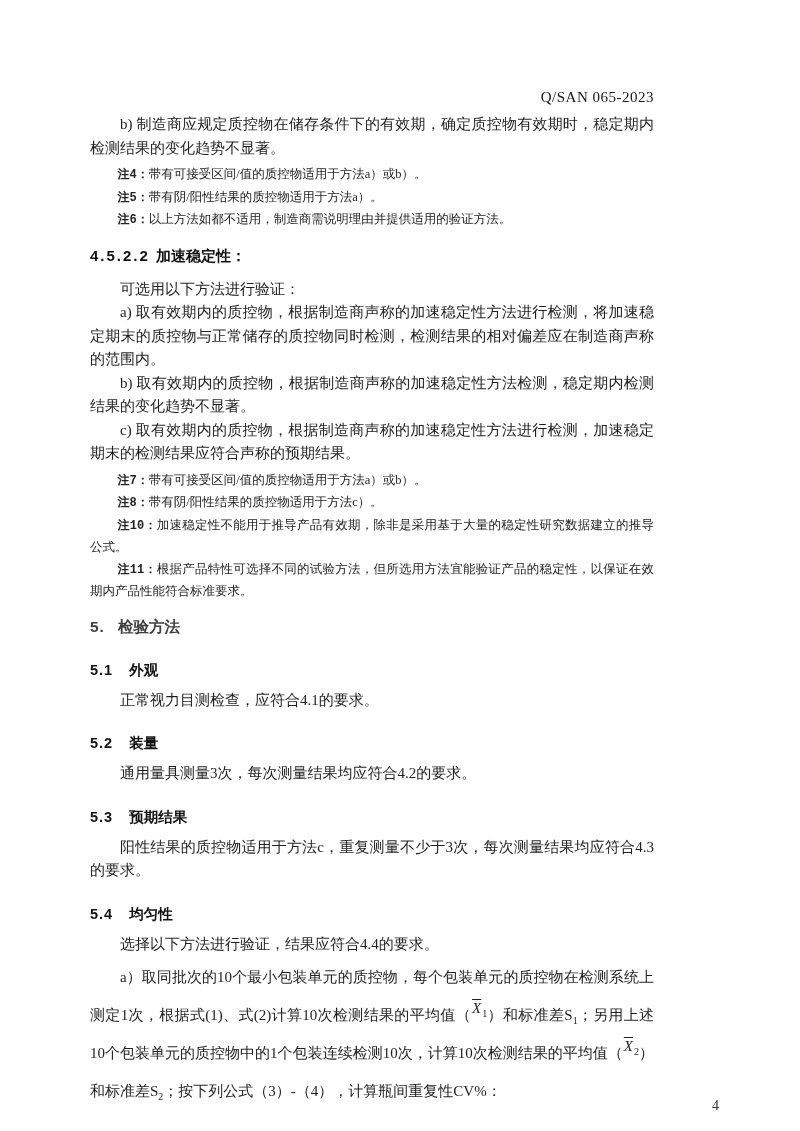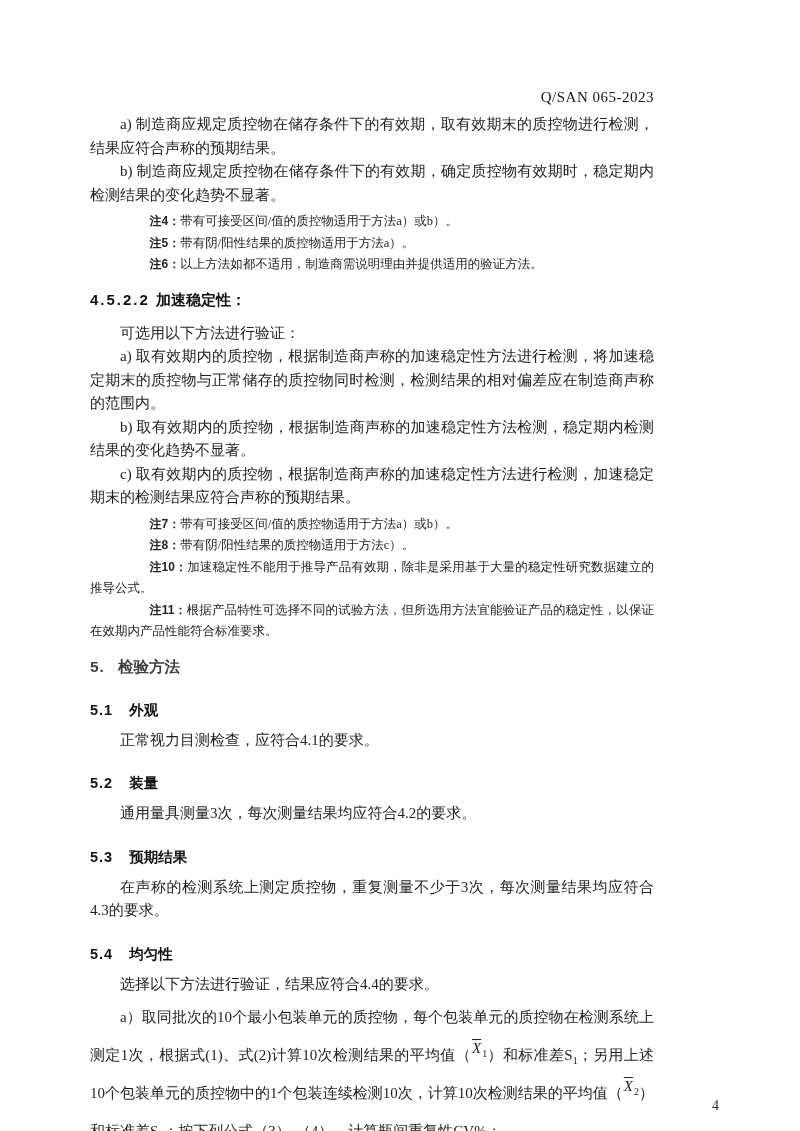--- a/index.html
+++ b/index.html
@@ -33,24 +33,23 @@
     color: #1e1e1e;
   }
   .note {
     font-size: 12.5px;
     line-height: 21.5px;
     text-indent: 2.2em;
     text-align: justify;
     color: #222;
   }
   .note .note-label {
-    font-family: Liberation Sans, sans-serif;
+    font-family: Liberation Mono, monospace;
     font-weight: bold;
     font-size: 12px;
-    margin-left: 32px;
   }
   .notes-block { margin-top: 4px; }
   h2.sub-heading {
     font-family: "Liberation Sans", "DejaVu Sans", sans-serif;
     font-size: 15px;
     font-weight: bold;
     margin: 13px 0 11px;
     line-height: 22px;
     color: #111;
   }
@@ -105,21 +104,20 @@
     color: #333;
   }
 </style>
 </head>
 <body>
 
 <div class="page">
 
   <div class="doc-code">Q/SAN 065-2023</div>
 
-  <p class="body-para">a) 制造商应规定质控物在储存条件下的有效期，取有效期末的质控物进行检测，结果应符合声称的预期结果。</p>
   <p class="body-para">b) 制造商应规定质控物在储存条件下的有效期，确定质控物有效期时，稳定期内检测结果的变化趋势不显著。</p>
 
   <div class="notes-block">
     <p class="note"><span class="note-label">注4：</span><span>带有可接受区间/值的质控物适用于方法a）或b）。</span></p>
     <p class="note"><span class="note-label">注5：</span><span>带有阴/阳性结果的质控物适用于方法a）。</span></p>
     <p class="note"><span class="note-label">注6：</span><span>以上方法如都不适用，制造商需说明理由并提供适用的验证方法。</span></p>
   </div>
 
   <h2 class="sub-heading"><span class="h-num">4.5.2.2</span><span>加速稳定性：</span></h2>
 
@@ -138,21 +136,21 @@
   <div class="sec5">
     <h1 class="sec-heading"><span class="h-num">5.</span><span>检验方法</span></h1>
 
     <h3 class="subsec-heading"><span class="h-num">5.1</span><span>外观</span></h3>
     <p class="body-para">正常视力目测检查，应符合4.1的要求。</p>
 
     <h3 class="subsec-heading"><span class="h-num">5.2</span><span>装量</span></h3>
     <p class="body-para">通用量具测量3次，每次测量结果均应符合4.2的要求。</p>
 
     <h3 class="subsec-heading"><span class="h-num">5.3</span><span>预期结果</span></h3>
-    <p class="body-para">在声称的检测系统上测定质控物，重复测量不少于3次，每次测量结果均应符合4.3的要求。</p>
+    <p class="body-para">阳性结果的质控物适用于方法c，重复测量不少于3次，每次测量结果均应符合4.3的要求。</p>
 
     <h3 class="subsec-heading"><span class="h-num">5.4</span><span>均匀性</span></h3>
     <p class="body-para">选择以下方法进行验证，结果应符合4.4的要求。</p>
 
     <p class="homog"><span>a）取同批次的10个最小包装单元的质控物，每个包装单元的质控物在检测系统上测定1次，根据式(1)、式(2)计算10次检测结果的平均值（</span><span class="avg"><span class="xbar">X</span><sub>1</sub></span><span>）和标准差S</span><sub>1</sub><span>；另用上述10个包装单元的质控物中的1个包装连续检测10次，计算10次检测结果的平均值（</span><span class="avg"><span class="xbar">X</span><sub>2</sub></span><span>）和标准差S</span><sub>2</sub><span>；按下列公式（3）-（4），计算瓶间重复性CV%：</span></p>
   </div>
 
   <div class="page-number">4</div>
 
 </div>

